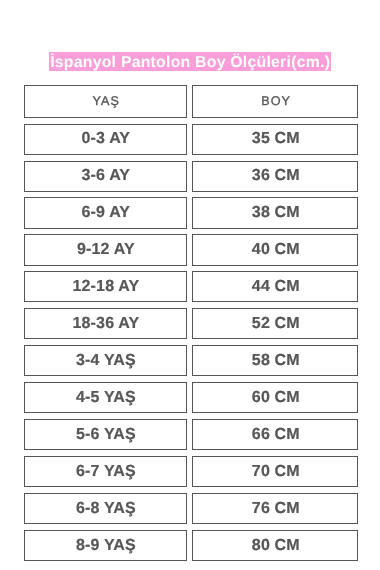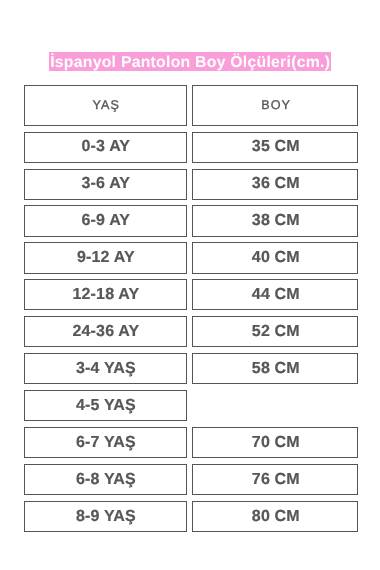--- a/index.html
+++ b/index.html
@@ -62,21 +62,21 @@
     letter-spacing:0.15px;
     text-indent:1.4px;
     white-space:nowrap;
     background:#ffffff;
     -webkit-text-stroke:0.2px #575757;
   }
   .cell.col-age    { width:162.8px; margin-right:5.9px; }
   .cell.col-length { width:165.2px; }
 
   .row.header .cell {
-    height:41px;
+    height:33px;
     font-size:12.6px;
     font-weight:400;
     letter-spacing:1.0px;
     text-indent:2.0px;
     -webkit-text-stroke:0.35px #575757;
   }
 </style>
 </head>
 <body>
 
@@ -108,29 +108,34 @@
         </div>
         <div class="row">
           <div class="cell col-age">9-12 AY</div>
           <div class="cell col-length">40 CM</div>
         </div>
         <div class="row">
           <div class="cell col-age">12-18 AY</div>
           <div class="cell col-length">44 CM</div>
         </div>
         <div class="row">
-          <div class="cell col-age">24-36 AY</div>
+          <div class="cell col-age">18-36 AY</div>
           <div class="cell col-length">52 CM</div>
         </div>
         <div class="row">
           <div class="cell col-age">3-4 YAŞ</div>
           <div class="cell col-length">58 CM</div>
         </div>
         <div class="row">
           <div class="cell col-age">4-5 YAŞ</div>
+          <div class="cell col-length">60 CM</div>
+        </div>
+        <div class="row">
+          <div class="cell col-age">5-6 YAŞ</div>
+          <div class="cell col-length">66 CM</div>
         </div>
         <div class="row">
           <div class="cell col-age">6-7 YAŞ</div>
           <div class="cell col-length">70 CM</div>
         </div>
         <div class="row">
           <div class="cell col-age">6-8 YAŞ</div>
           <div class="cell col-length">76 CM</div>
         </div>
         <div class="row">

